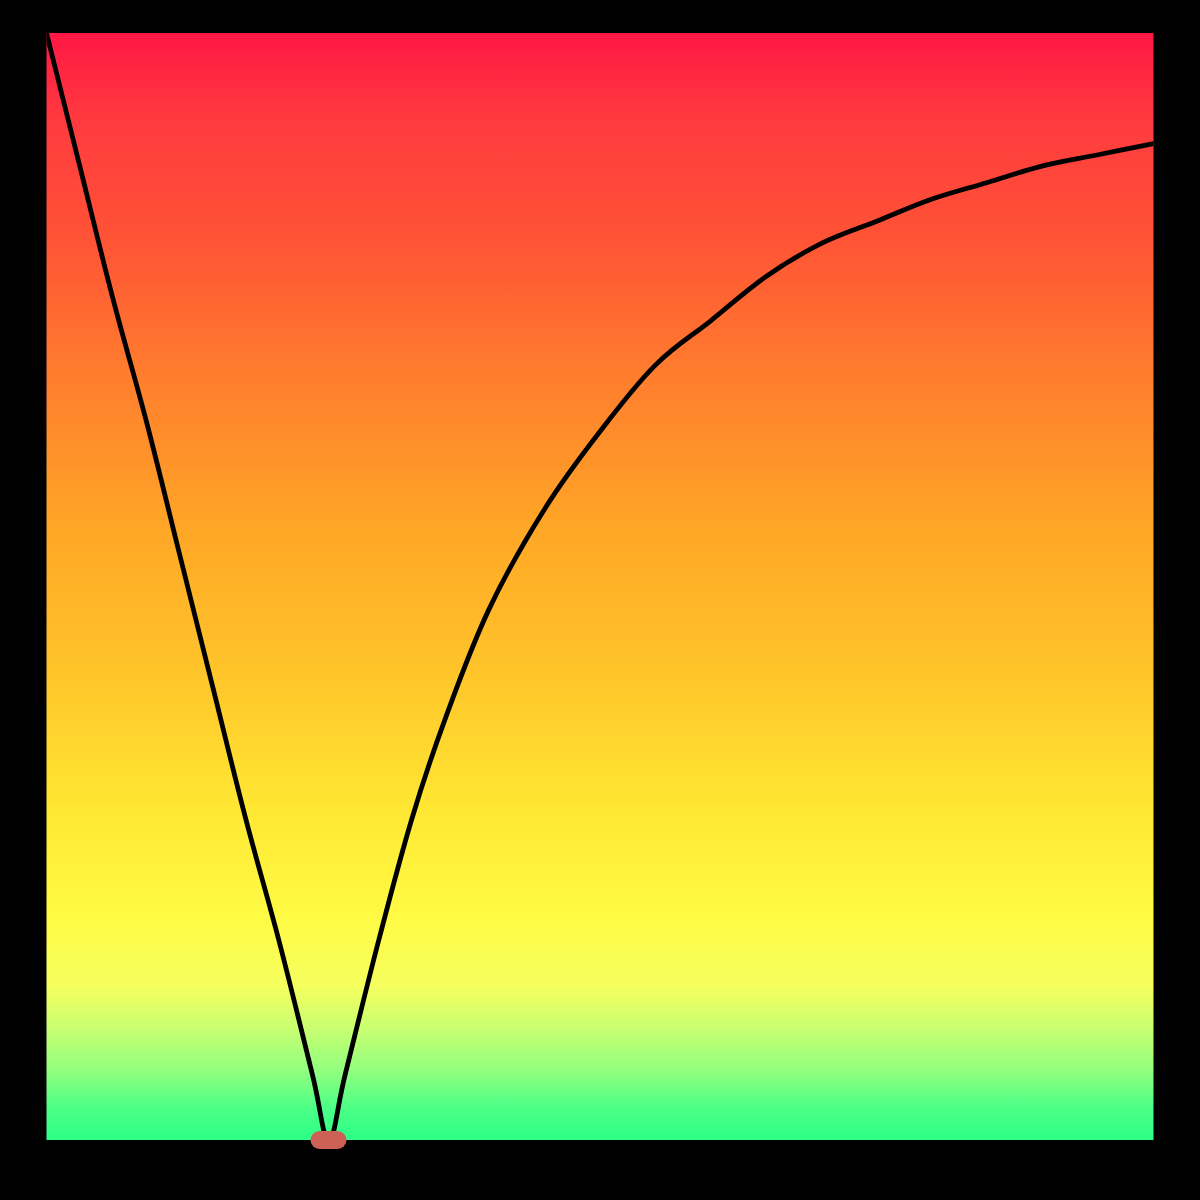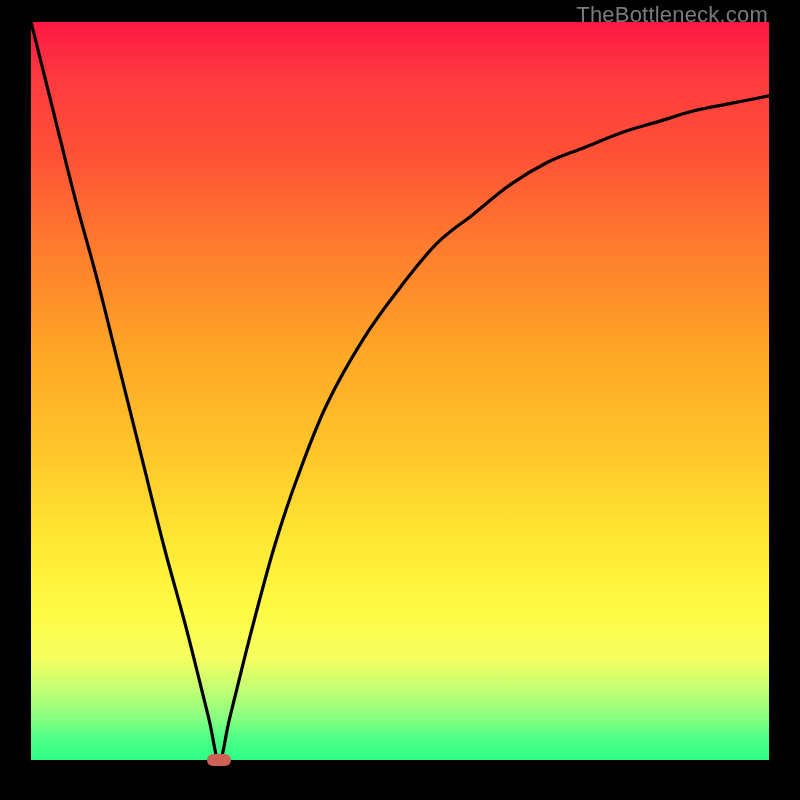--- a/index.html
+++ b/index.html
@@ -65,21 +65,20 @@
     background: #cd6155;
     border-radius: 6px;
     transform: translate(-50%, -50%);
   }
 </style>
 </head>
 <body>
 
 <div class="frame">
 
-  <div class="watermark">TheBottleneck.com</div>
 
   <div class="plot">
     <svg class="curve-svg" viewBox="0 0 738 738" preserveAspectRatio="none">
       <path id="curve-path" d="M 0 0 C 3.9852 15.940799999999989, 14.1696 56.67839999999995, 22.14 88.55999999999995 C 30.1104 120.44159999999994, 36.3096 146.5668, 44.28 177.12 C 52.2504 207.6732, 58.449600000000004 227.7468, 66.42 258.3 C 74.3904 288.8532, 80.5896 314.97839999999997, 88.56 346.85999999999996 C 96.5304 378.74159999999995, 102.7296 403.5384, 110.7 435.42 C 118.6704 467.3016, 124.8696 493.4268, 132.84 523.98 C 140.8104 554.5332, 147.00959999999998 574.6068, 154.98 605.16 C 162.9504 635.7131999999999, 171.1422 669.8088, 177.12 693.72 C 183.0978 717.6312, 184.2048 738, 188.19 738 C 192.1752 738, 193.28220000000002 717.6312, 199.26000000000002 693.72 C 205.23780000000002 669.8088, 213.4296 635.7131999999999, 221.4 605.16 C 229.37040000000002 574.6068, 235.5696 550.548, 243.54000000000002 523.98 C 251.51040000000003 497.41200000000003, 256.38120000000004 482.7996, 265.68 457.56 C 274.9788 432.3204, 283.2444 408.9996, 295.2 383.76 C 307.1556 358.5204, 318.81600000000003 338.5944, 332.1 317.34000000000003 C 345.384 296.08560000000006, 355.716 282.9492, 369 265.68 C 382.284 248.4108, 392.61600000000004 234.68399999999997, 405.90000000000003 221.39999999999998 C 419.184 208.11599999999999, 429.516 202.50719999999998, 442.8 191.88 C 456.084 181.2528, 466.416 171.65880000000004, 479.7 162.36 C 492.984 153.06119999999999, 503.31600000000003 146.8619999999999, 516.6 140.2199999999999 C 529.884 133.57799999999992, 540.216 130.77360000000002, 553.5 125.46000000000004 C 566.784 120.14640000000006, 577.116 115.34940000000006, 590.4 110.70000000000005 C 603.684 106.05060000000003, 614.016 103.61520000000002, 627.3 99.63 C 640.584 95.64479999999998, 650.916 91.88099999999996, 664.2 88.55999999999995 C 677.484 85.23899999999993, 687.816 83.83679999999995, 701.1 81.17999999999995 C 714.384 78.52319999999995, 731.358 75.12839999999996, 738 73.79999999999995" fill="none" stroke="#000000" stroke-width="3.2" stroke-linecap="round"></path>
     </svg>
     <div id="min-marker" class="marker" style="left: 188.19px; top: 738px; background: rgb(205, 97, 85);"></div>
   </div>
 
 </div>
 

